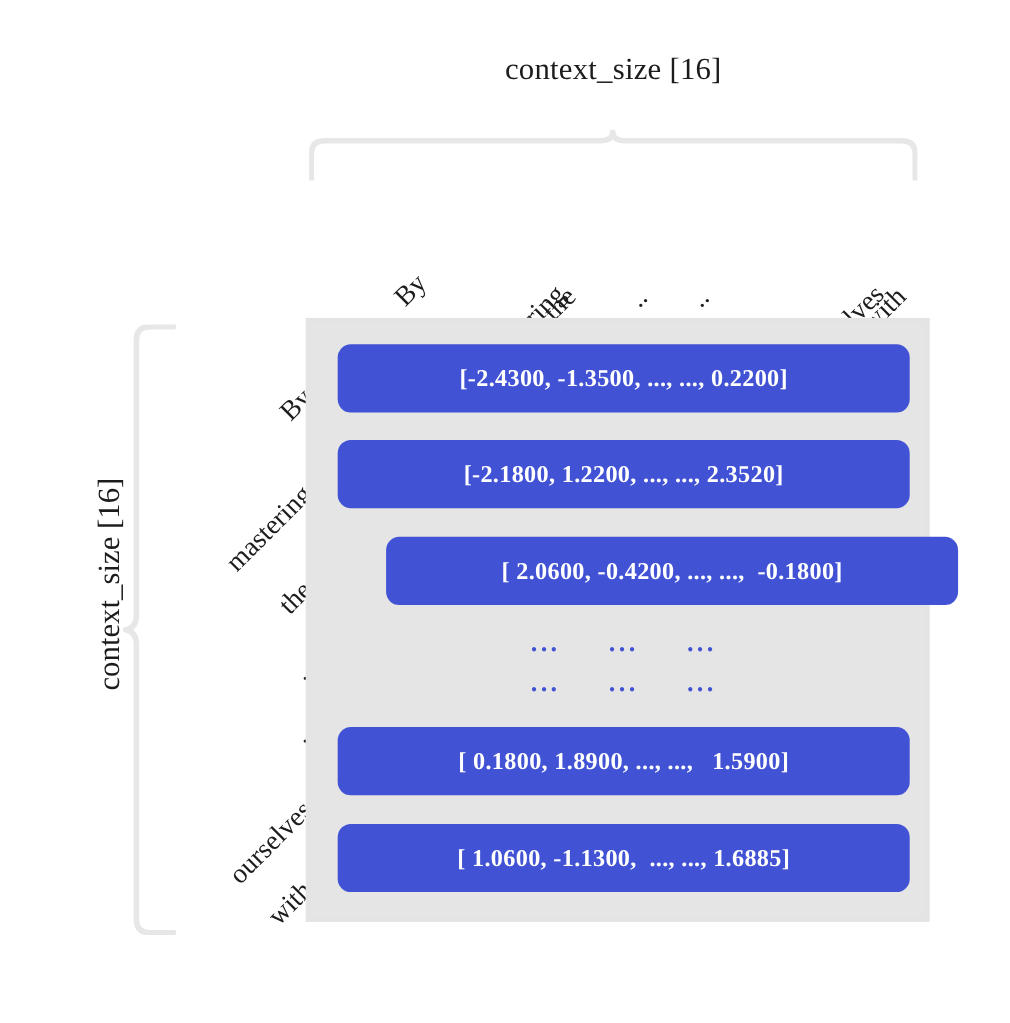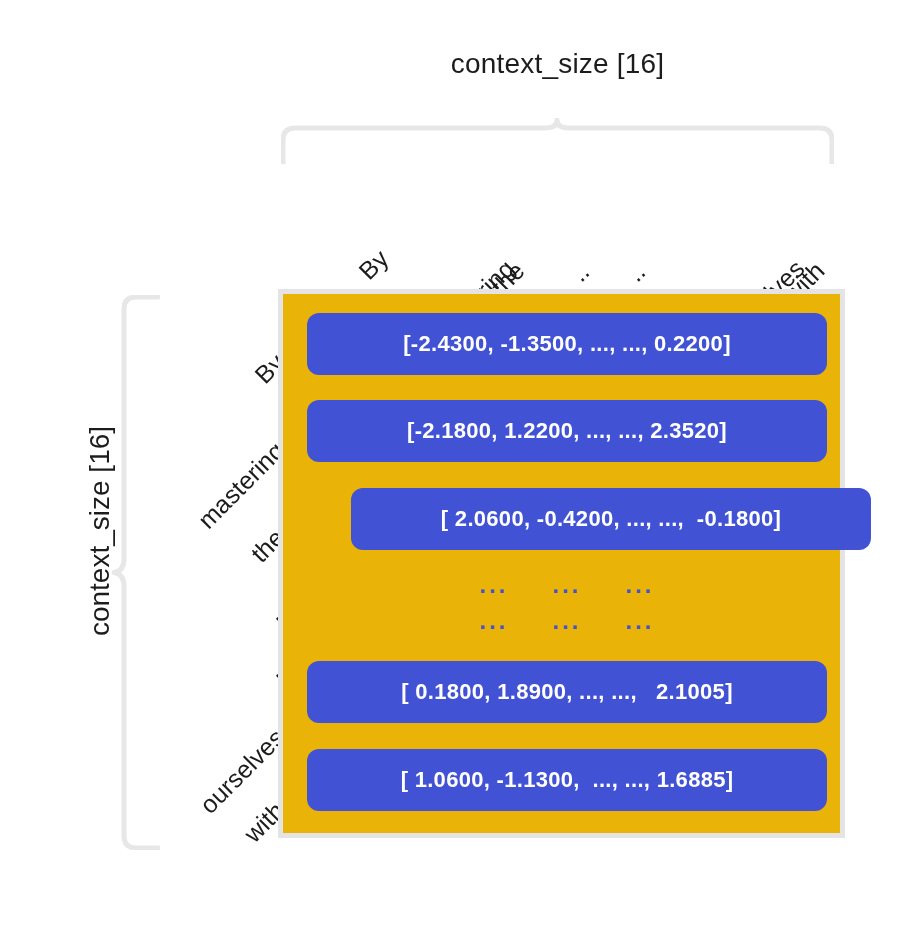--- a/index.html
+++ b/index.html
@@ -9,20 +9,21 @@
   }
   body {
     font-family: "Liberation Sans", sans-serif;
   }
   #stage {
     position: relative;
     width: 918px;
     height: 930px;
     background: #ffffff;
     overflow: hidden;
+    font-family: Liberation Serif, serif;
   }
 
   
   .top-title {
     position: absolute;
     left: 283px;
     top: 48px;
     width: 549px;
     text-align: center;
     font-size: 28px;
@@ -99,21 +100,21 @@
   }
 
   
   .matrix-box {
     position: absolute;
     left: 278px;
     top: 289px;
     width: 567px;
     height: 549px;
     border: 5px solid #e4e4e4;
-    background: #eab308;
+    background: #e5e5e5;
     box-sizing: border-box;
   }
 
   .cell-row {
     position: absolute;
     left: 24px;
     width: 520px;
     height: 62px;
     border-radius: 12px;
     background: #4152d4;
@@ -197,19 +198,19 @@
       <span>...</span>
       <span>...</span>
     </div>
 
     <div class="ellipsis-row" style="top:312px;">
       <span>...</span>
       <span>...</span>
       <span>...</span>
     </div>
 
-    <div class="cell-row" style="top:367px;">[ 0.1800, 1.8900, ..., ...,   2.1005]</div>
+    <div class="cell-row" style="top:367px;">[ 0.1800, 1.8900, ..., ...,   1.5900]</div>
 
     <div class="cell-row" style="top:455px;">[ 1.0600, -1.1300,  ..., ..., 1.6885]</div>
 
   </div>
 
 </div>
 
 </body></html>

